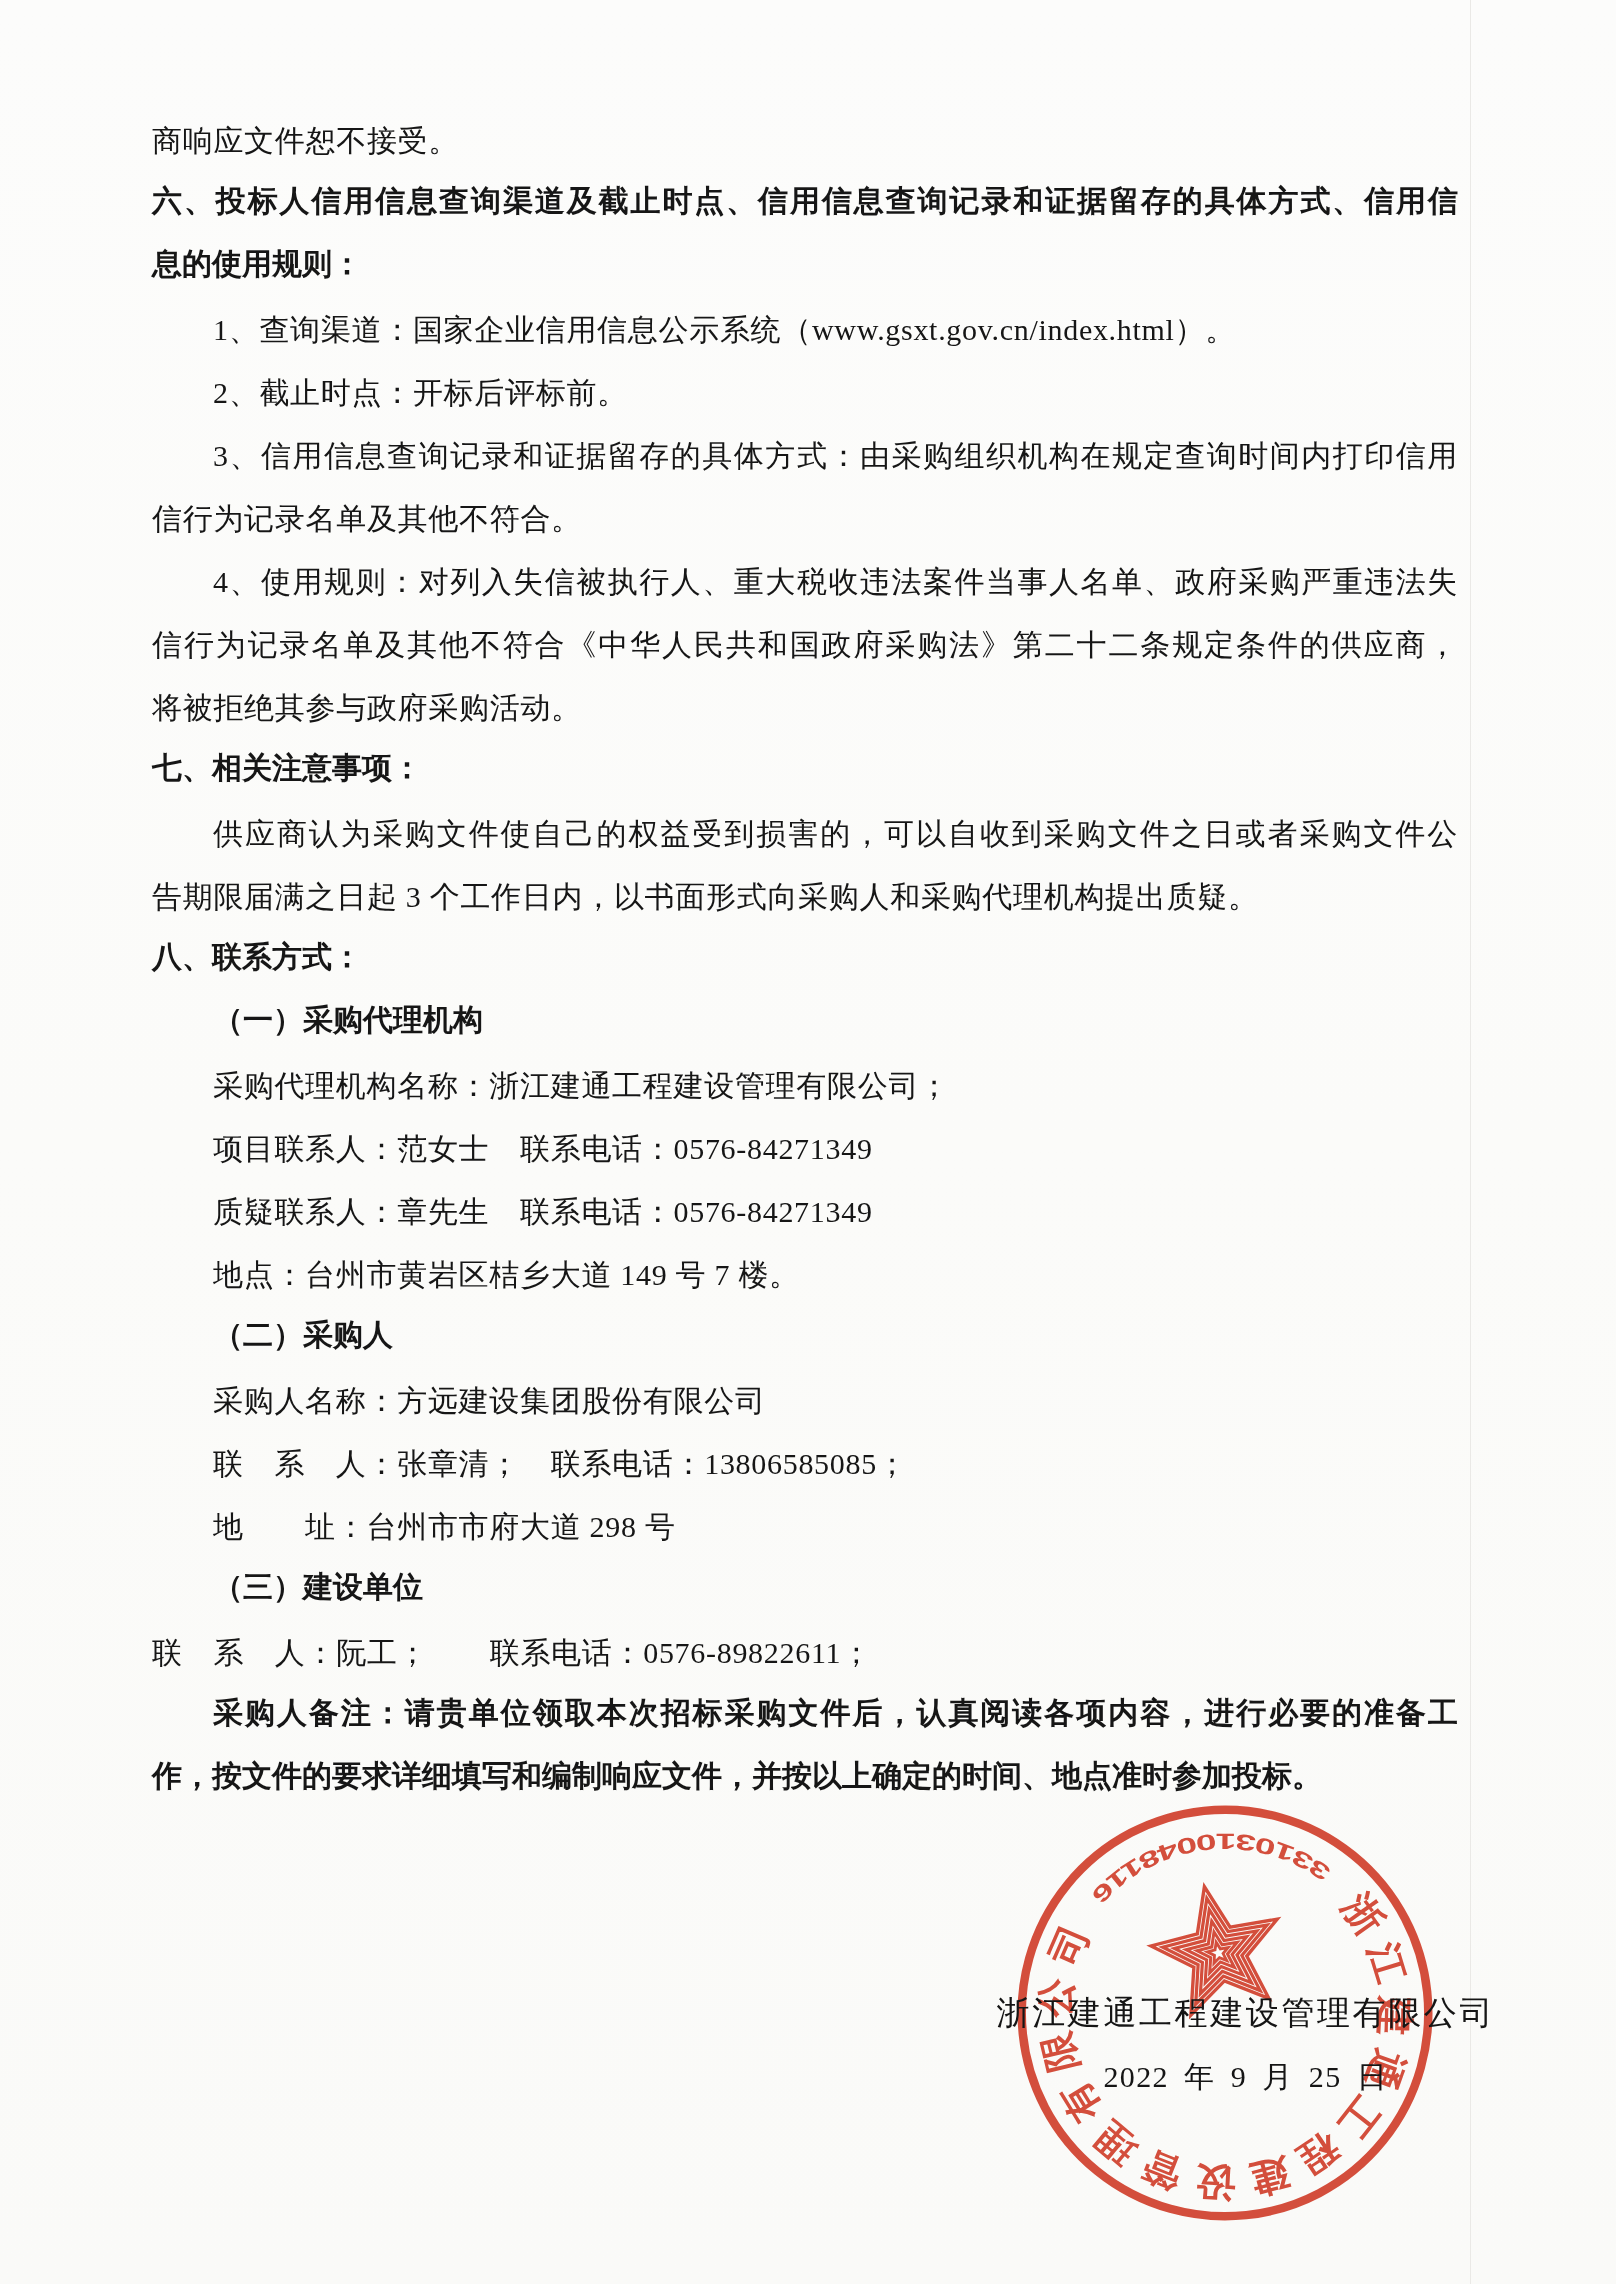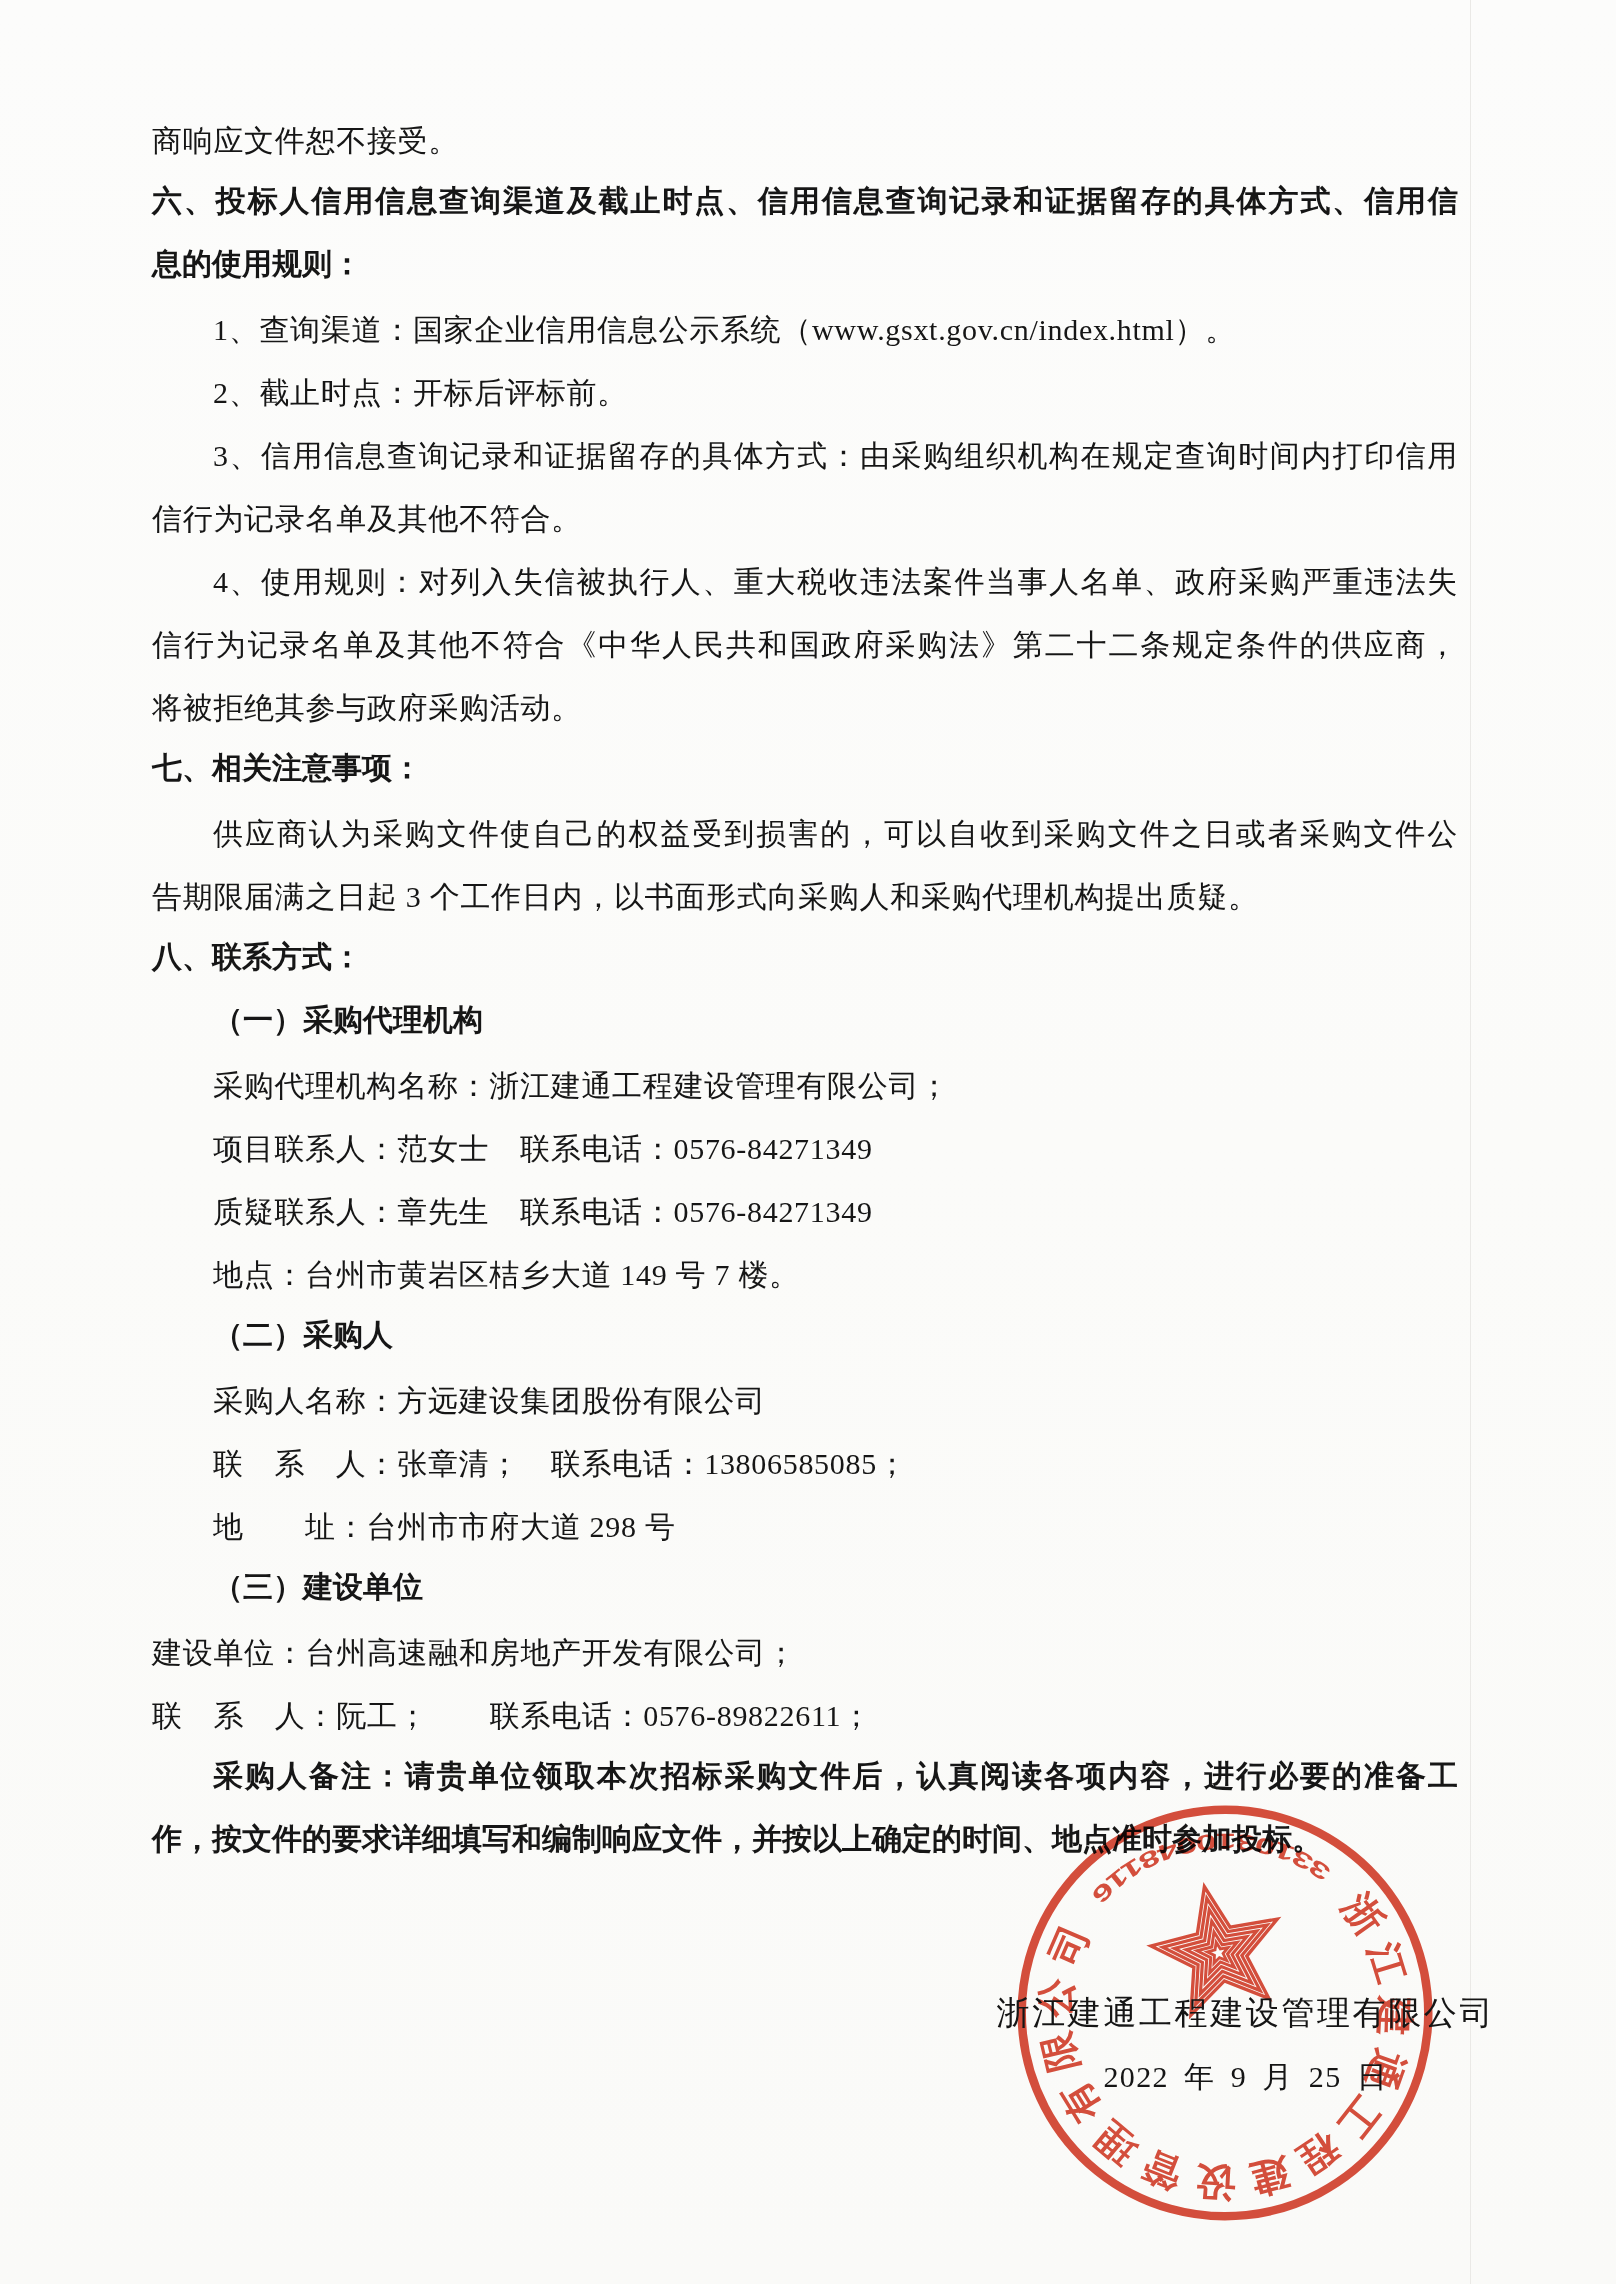--- a/index.html
+++ b/index.html
@@ -102,21 +102,20 @@
       <div class="line indent bold">（一）采购代理机构</div>
       <div class="line indent">采购代理机构名称：浙江建通工程建设管理有限公司；</div>
       <div class="line indent">项目联系人：范女士　联系电话：0576-84271349</div>
       <div class="line indent">质疑联系人：章先生　联系电话：0576-84271349</div>
       <div class="line indent">地点：台州市黄岩区桔乡大道 149 号 7 楼。</div>
       <div class="line indent bold">（二）采购人</div>
       <div class="line indent">采购人名称：方远建设集团股份有限公司</div>
       <div class="line indent">联　系　人：张章清；　联系电话：13806585085；</div>
       <div class="line indent">地　　址：台州市市府大道 298 号</div>
       <div class="line indent bold">（三）建设单位</div>
-      <div class="line">建设单位：台州高速融和房地产开发有限公司；</div>
       <div class="line">联　系　人：阮工；　　联系电话：0576-89822611；</div>
       <div class="line indent bold just">采购人备注：请贵单位领取本次招标采购文件后，认真阅读各项内容，进行必要的准备工</div>
       <div class="line bold">作，按文件的要求详细填写和编制响应文件，并按以上确定的时间、地点准时参加投标。</div>
     </div>
 
   <svg class="stamp" viewBox="-330 -330 660 660" xmlns="http://www.w3.org/2000/svg">
     <defs>
       <path id="seal-name-arc" d="M -170,170 A 240,240 0 1 1 170,170" fill="none"></path>
       <path id="seal-code-arc" d="M -210.7,176.8 A 275,275 0 0 0 210.7,176.8" fill="none"></path>
       <path id="star-unit" d="M 0,-1 L 0.247,-0.34 L 0.951,-0.309 L 0.399,0.13 L 0.588,0.809 L 0,0.42 L -0.588,0.809 L -0.399,0.13 L -0.951,-0.309 L -0.247,-0.34 Z"></path>

